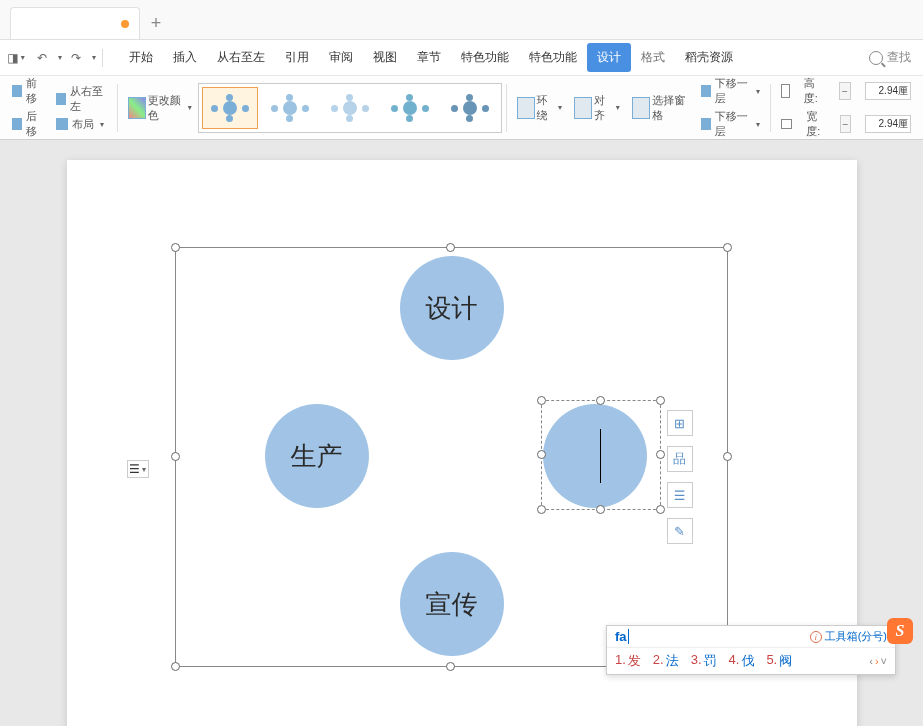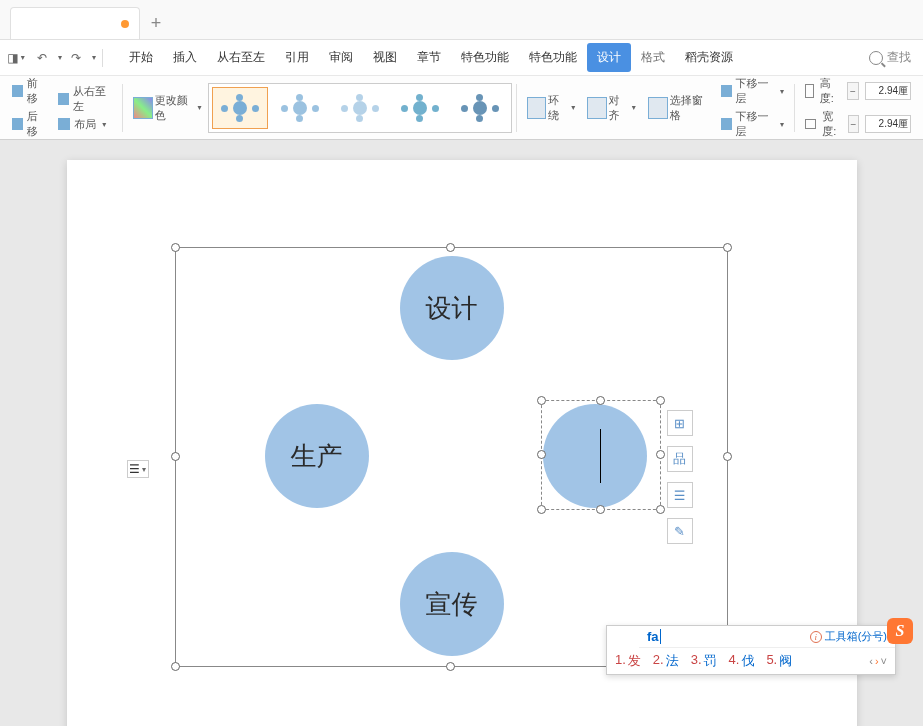--- a/index.html
+++ b/index.html
@@ -34,21 +34,21 @@
   .style-item.selected { border: 1px solid #f0a050; background: #fff4e0; }
   .smart-icon { position: relative; width: 36px; height: 26px; }
   .smart-icon .c1 { position: absolute; border-radius: 50%; background: #7aaed6; }
   .smart-icon.v1 .c1 { width: 14px; height: 14px; top: 6px; left: 11px; }
   .smart-icon.v1 .c2 { position: absolute; width: 7px; height: 7px; border-radius: 50%; background: #7aaed6; }
   .smart-icon .ca { top: -1px; left: 14px; } .smart-icon .cb { top: 10px; left: -1px; } .smart-icon .cc { top: 10px; right: -1px; } .smart-icon .cd { bottom: -1px; left: 14px; }
   
   .vert-btn { display: flex; align-items: center; gap: 2px; padding: 4px 6px; cursor: pointer; color: #555; font-size: 11px; }
   .vert-btn .bicon { width: 22px; height: 22px; background: #e0e8f0; border: 1px solid #7aaed6; }
   
-  .dim-row { display: flex; align-items: center; gap: 6px; font-size: 11px; color: #555; }
+  .dim-row { display: flex; align-items: center; gap: 14px; font-size: 11px; color: #555; }
   .dim-input { width: 46px; height: 18px; border: 1px solid #ccc; font-size: 10px; padding: 0 2px; text-align: right; color: #333; }
   .spin { width: 14px; height: 18px; border: 1px solid #ccc; background: #f5f5f5; color: #666; font-size: 10px; display: flex; align-items: center; justify-content: center; cursor: pointer; }
   
   .workspace { height: 586px; background: #e8e8e8; display: flex; justify-content: center; padding-top: 20px; overflow: hidden; position: relative; }
   .page { width: 790px; height: 700px; background: #fff; box-shadow: 0 2px 8px rgba(0,0,0,0.15); position: relative; }
   
   .para-mark { position: absolute; left: 60px; top: 300px; width: 22px; height: 18px; border: 1px solid #ccc; display: flex; align-items: center; justify-content: center; cursor: pointer; }
   
   .selection-box { position: absolute; left: 108px; top: 87px; width: 553px; height: 420px; border: 1px solid #888; }
   .handle { position: absolute; width: 9px; height: 9px; background: #fff; border: 1px solid #666; border-radius: 50%; }
@@ -65,21 +65,21 @@
   .node.bottom { width: 104px; height: 104px; left: 143px; top: 296px; font-size: 26px; }
   
   .text-edit-box { position: absolute; left: 474px; top: 240px; width: 120px; height: 110px; border: 1.5px dashed #888; }
   .text-edit-box .handle { border-radius: 50%; }
   .text-cursor { position: absolute; left: 58px; top: 28px; width: 1px; height: 54px; background: #000; }
   
   .float-tools { position: absolute; left: 600px; top: 250px; display: flex; flex-direction: column; gap: 10px; }
   .ftool { width: 26px; height: 26px; border: 1px solid #ccc; background: #fff; display: flex; align-items: center; justify-content: center; cursor: pointer; font-size: 13px; color: #5a8fc7; }
   
   .ime { position: absolute; left: 606px; top: 485px; width: 290px; background: #fff; border: 1px solid #ccc; box-shadow: 0 2px 6px rgba(0,0,0,0.15); font-size: 13px; }
-  .ime-top { display: flex; align-items: center; padding: 3px 8px; gap: 6px; border-bottom: 1px solid #eee; margin-left: 32px; }
+  .ime-top { display: flex; align-items: center; padding: 3px 8px; gap: 6px; border-bottom: 1px solid #eee; }
   .ime-input { color: #0066cc; font-weight: bold; border-right: 1px solid #0066cc; padding-right: 1px; }
   .ime-info { margin-left: auto; color: #0066cc; font-size: 11px; display: flex; align-items: center; gap: 3px; }
   .ime-info-i { width: 12px; height: 12px; border: 1px solid #e07050; border-radius: 50%; color: #e07050; font-size: 9px; display: flex; align-items: center; justify-content: center; font-style: italic; font-family: serif; }
   .ime-cands { display: flex; align-items: center; padding: 4px 8px; gap: 12px; }
   .ime-cand { display: flex; gap: 2px; cursor: pointer; }
   .ime-cand .num { color: #c94444; }
   .ime-cand.first .txt { color: #c94444; }
   .ime-cand .txt { color: #0066cc; }
   .ime-nav { margin-left: auto; display: flex; gap: 2px; font-size: 11px; }
   .ime-nav span { cursor: pointer; color: #888; }

